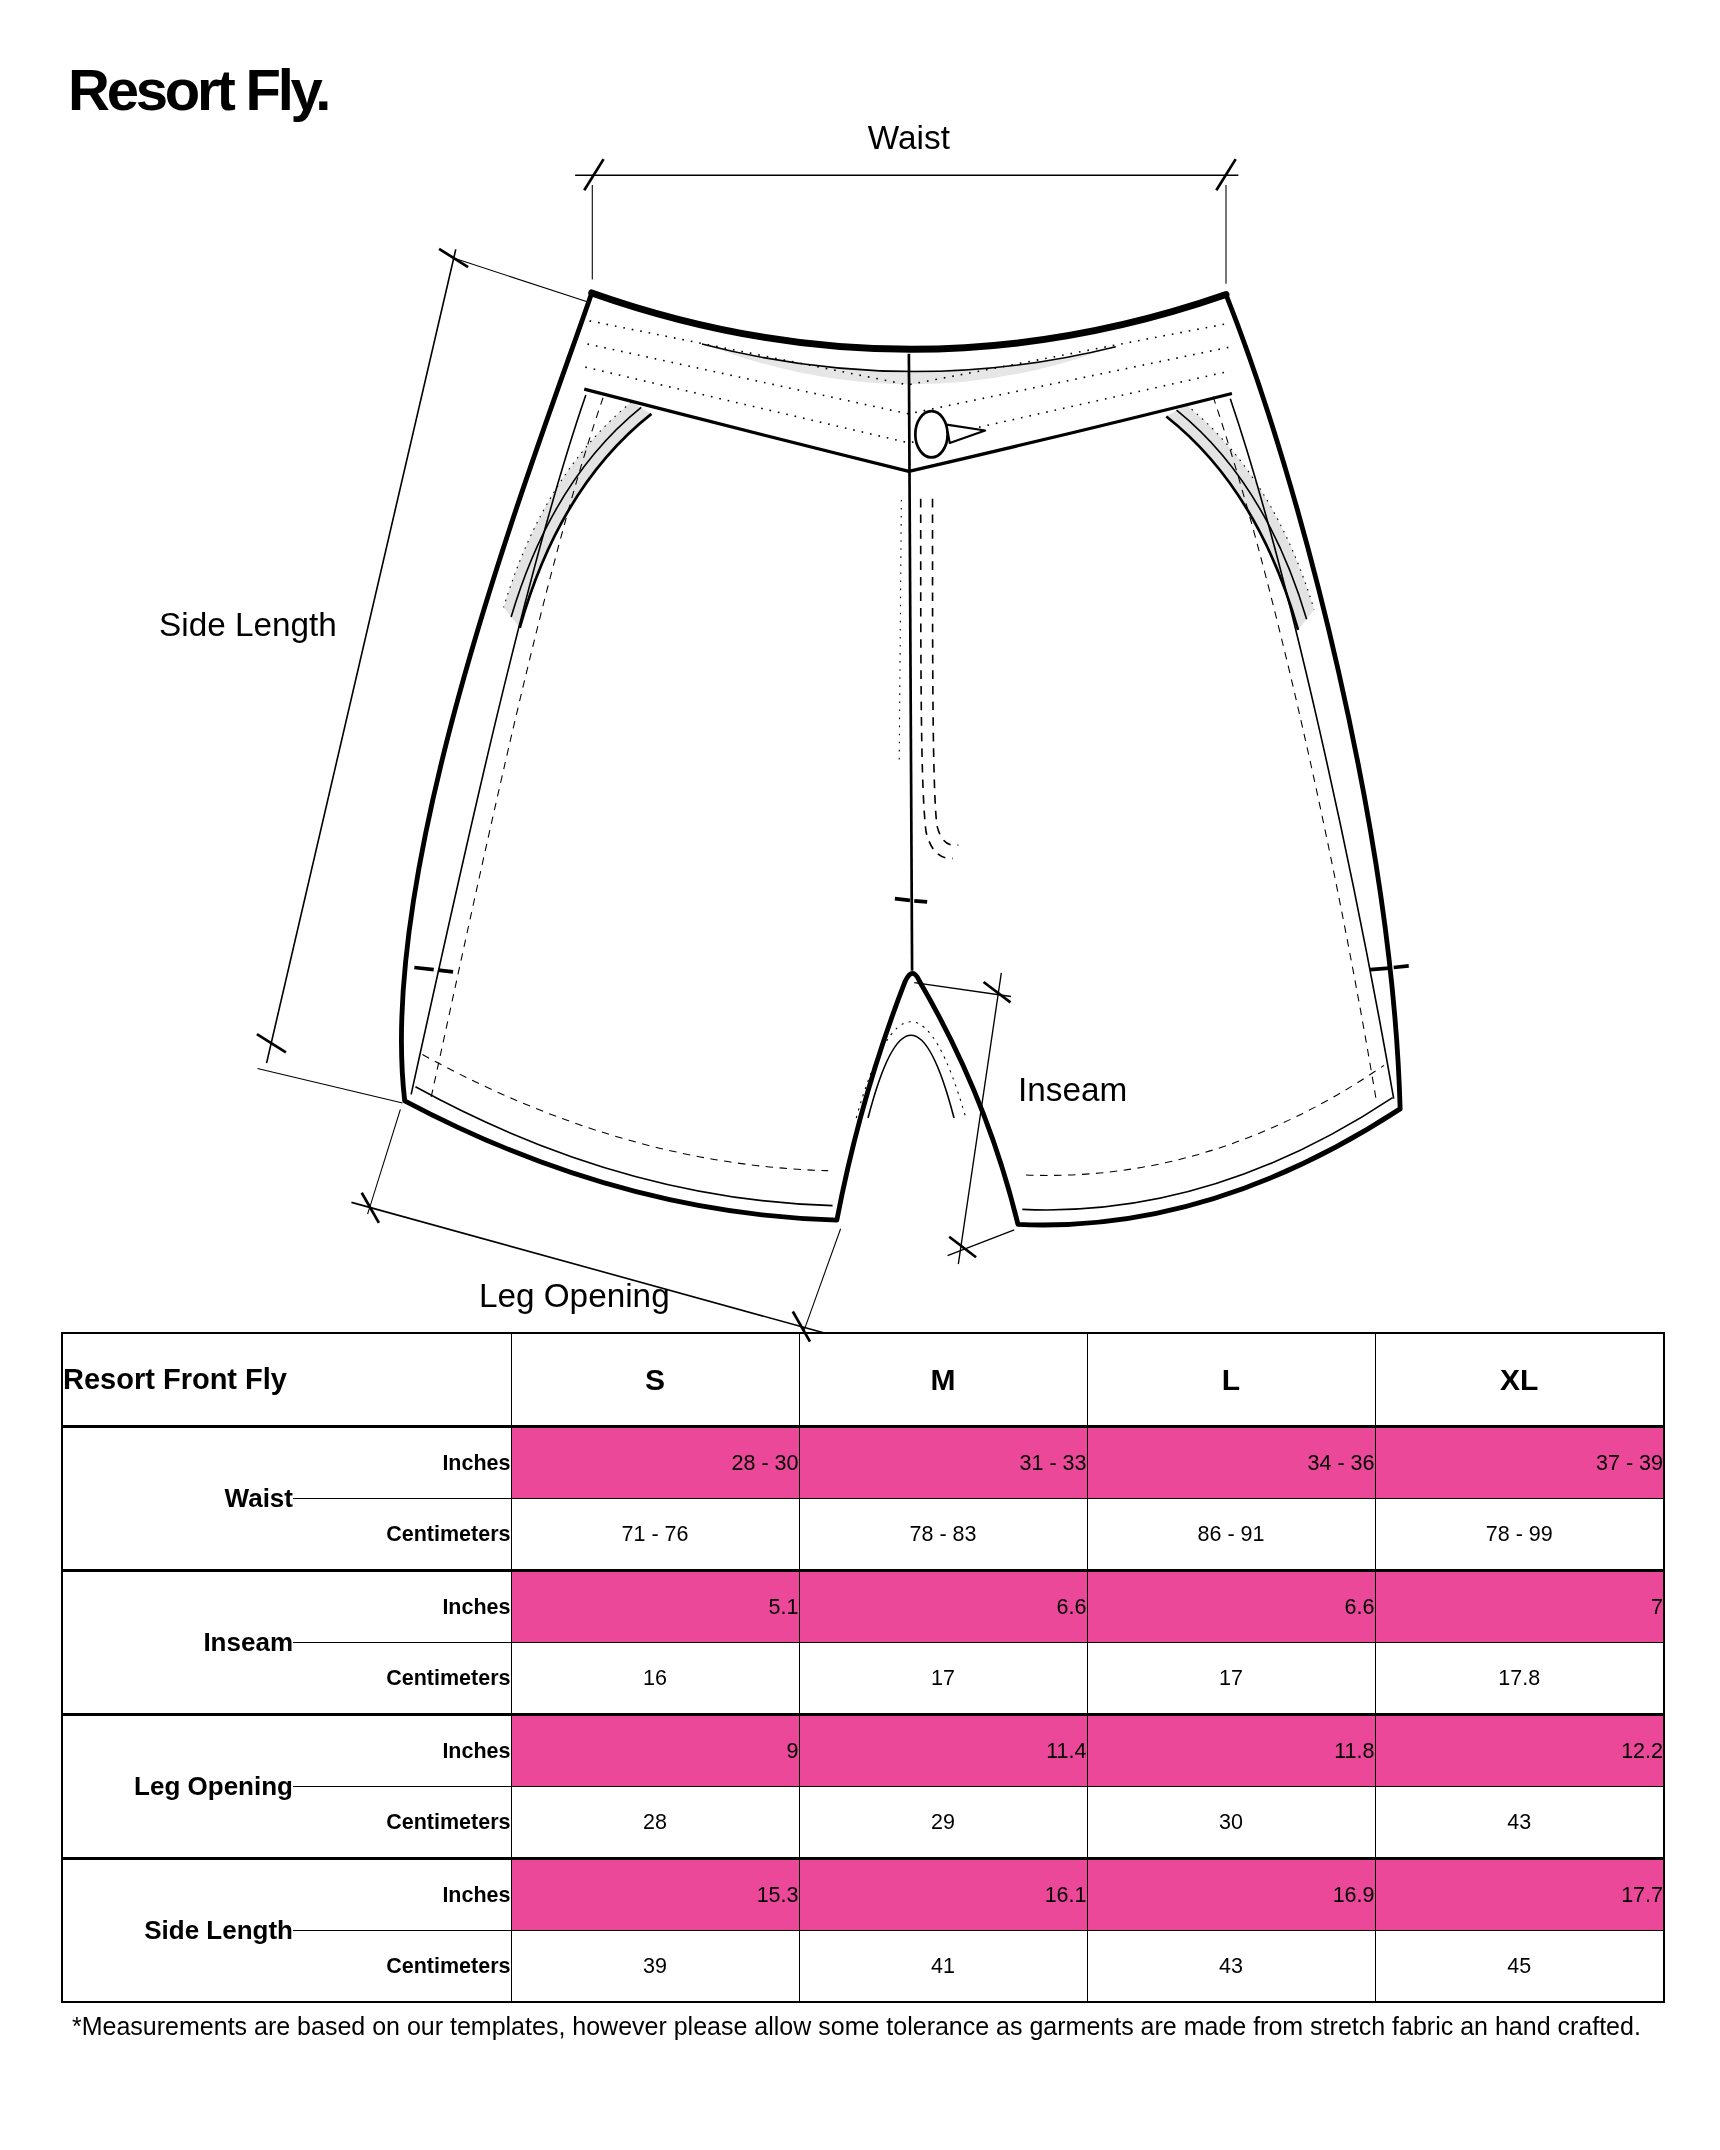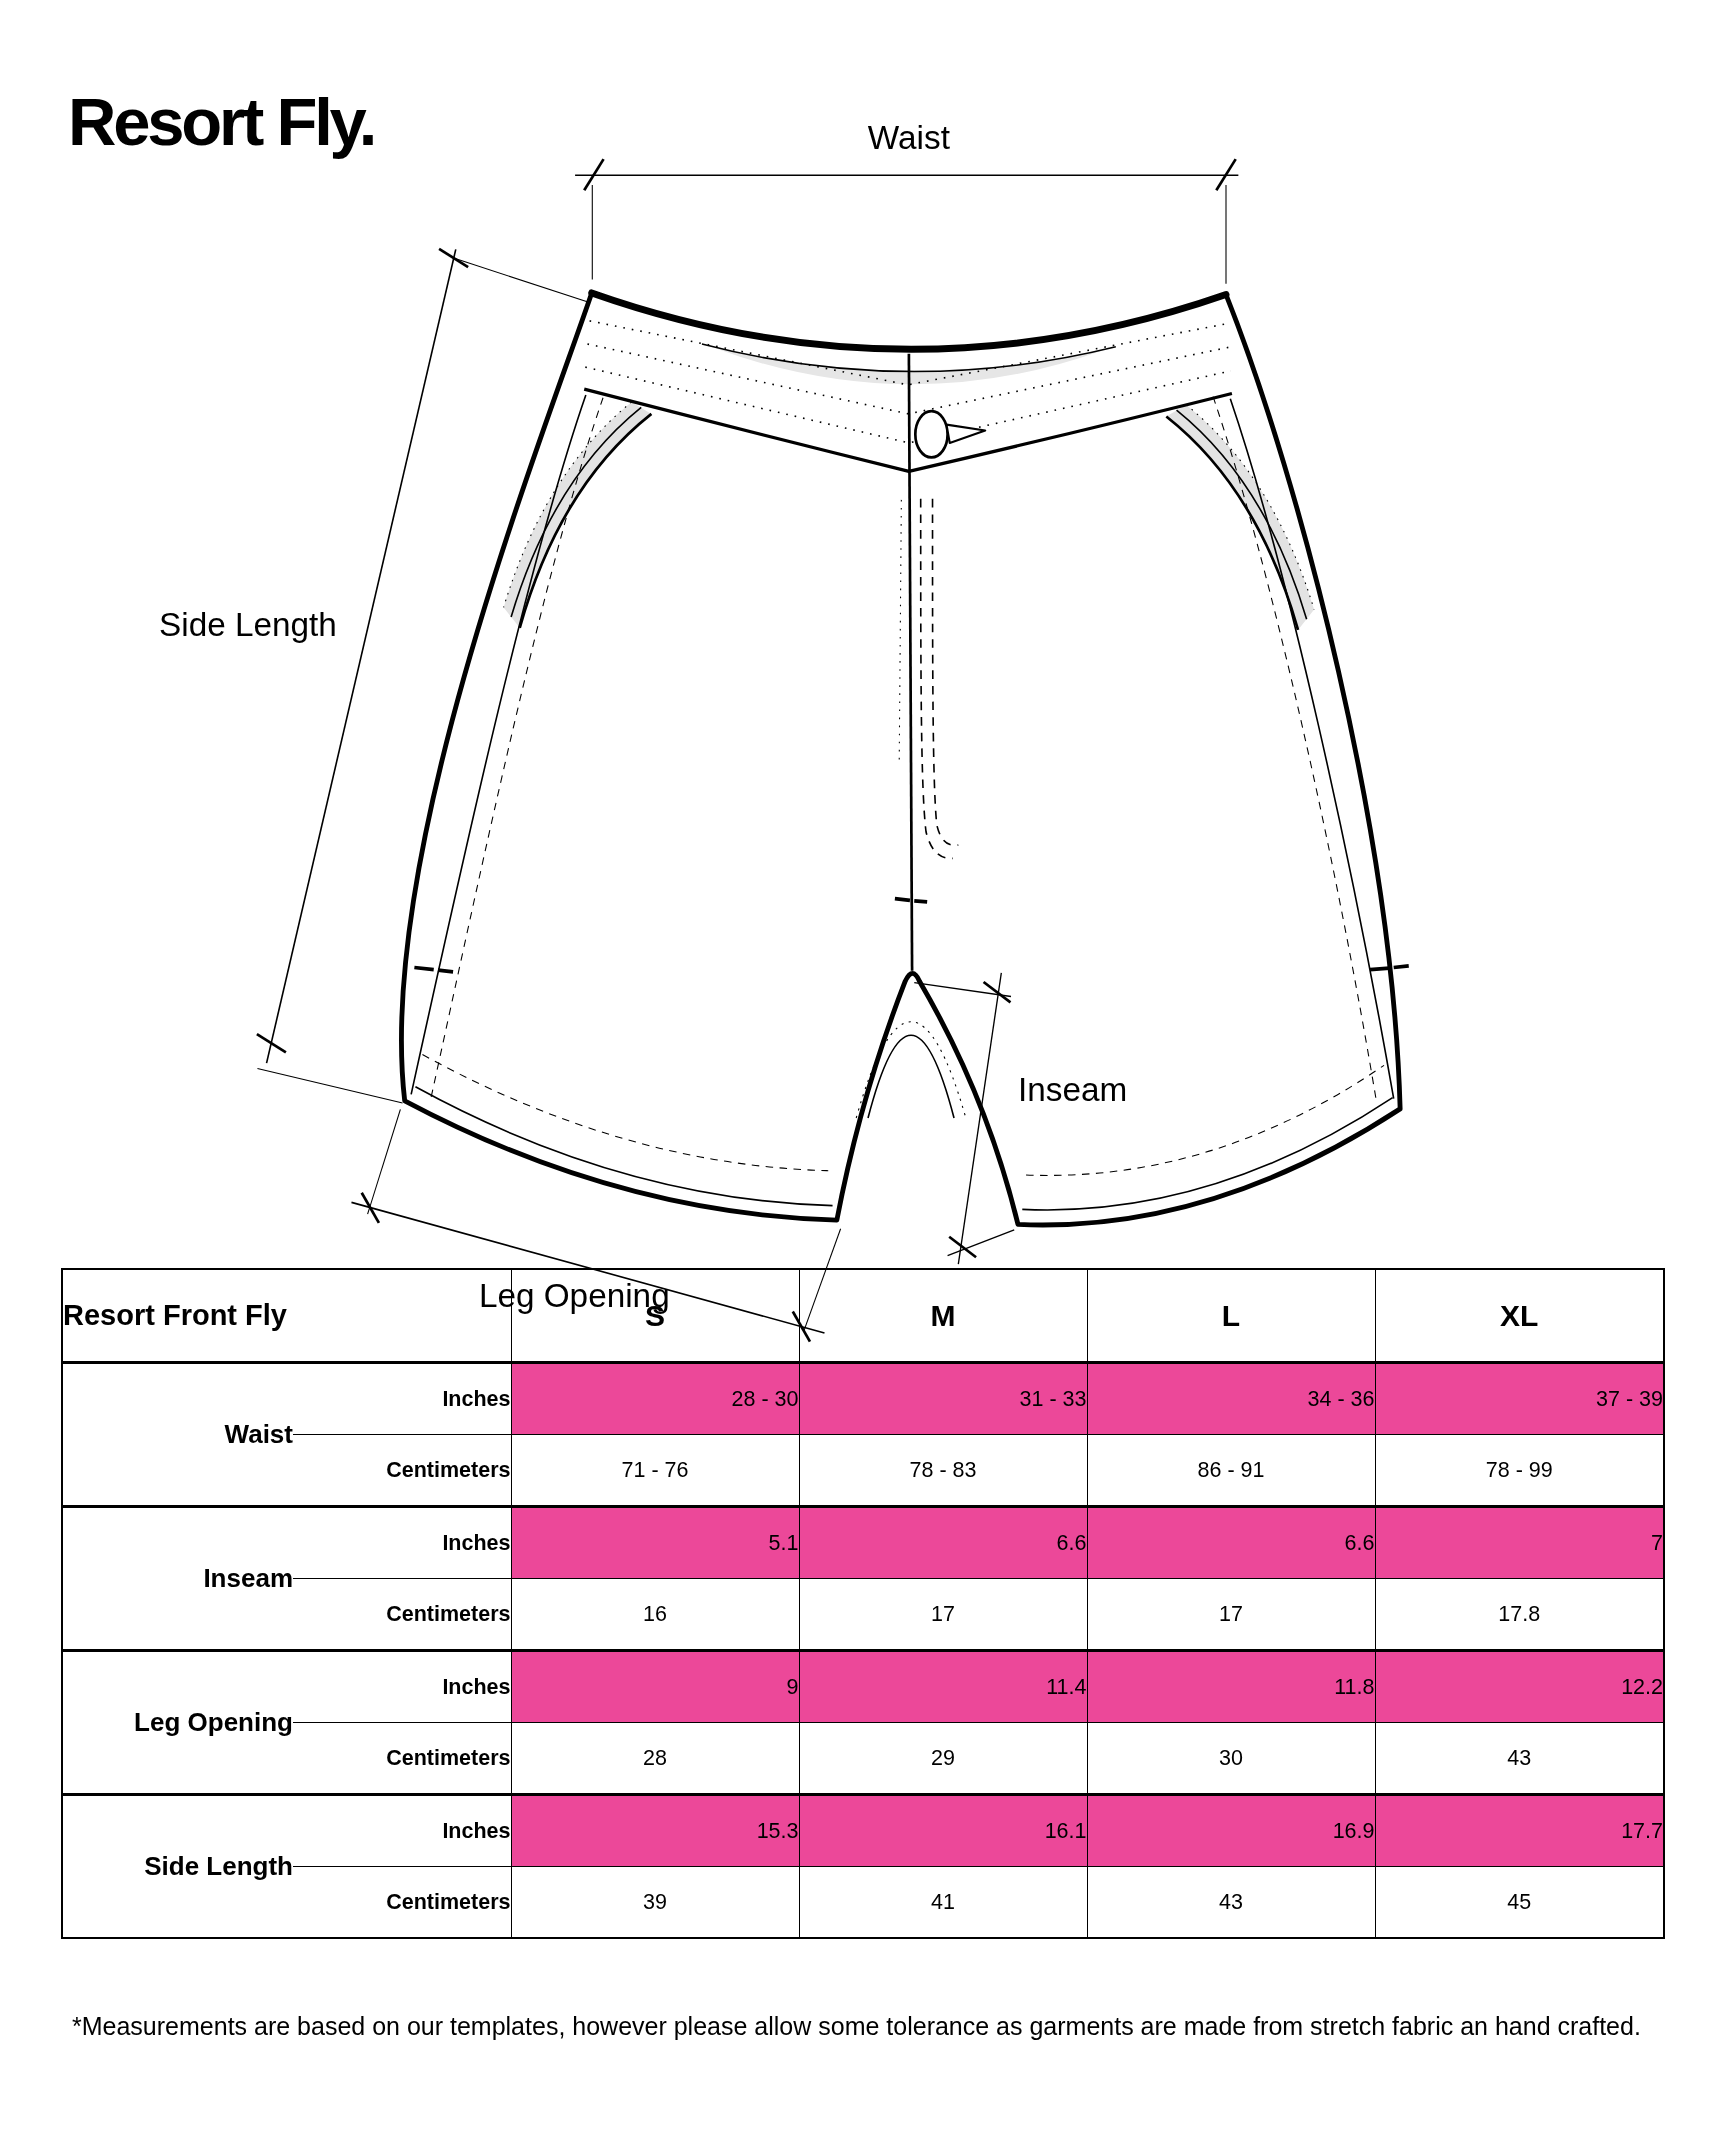--- a/index.html
+++ b/index.html
@@ -10,35 +10,34 @@
     background:#ffffff;
     font-family:"Liberation Sans","DejaVu Sans",sans-serif;
     color:#000;
     overflow:hidden;
   }
   
   #title{
     position:absolute;
     left:68px;
     top:56px;
-    font-size:67px;
+    font-size:58px;
     font-weight:bold;
     letter-spacing:-3.2px;
     white-space:nowrap;
-    margin-top:27px;
   }
   
   #diagram{position:absolute;left:0;top:0;}
   #diagram text{
     font-family:"Liberation Sans","DejaVu Sans",sans-serif;
     font-size:62px;
     fill:#000;
   }
   
-  #table-wrap{position:absolute;left:61px;top:1268px;}
+  #table-wrap{position:absolute;left:61px;top:1332px;}
   table.size-chart{
     border-collapse:collapse;
     table-layout:fixed;
     width:1601px;
     border:2.2px solid #000;
   }
   table.size-chart td{padding:0;vertical-align:middle;}
   tr.hdr td{height:91px;border-bottom:3.8px solid #000;}
   td.prod{font-weight:bold;font-size:29px;padding-left:42px;text-align:left;}
   td.size{font-weight:bold;font-size:30px;text-align:center;border-left:1.6px solid #000;}

